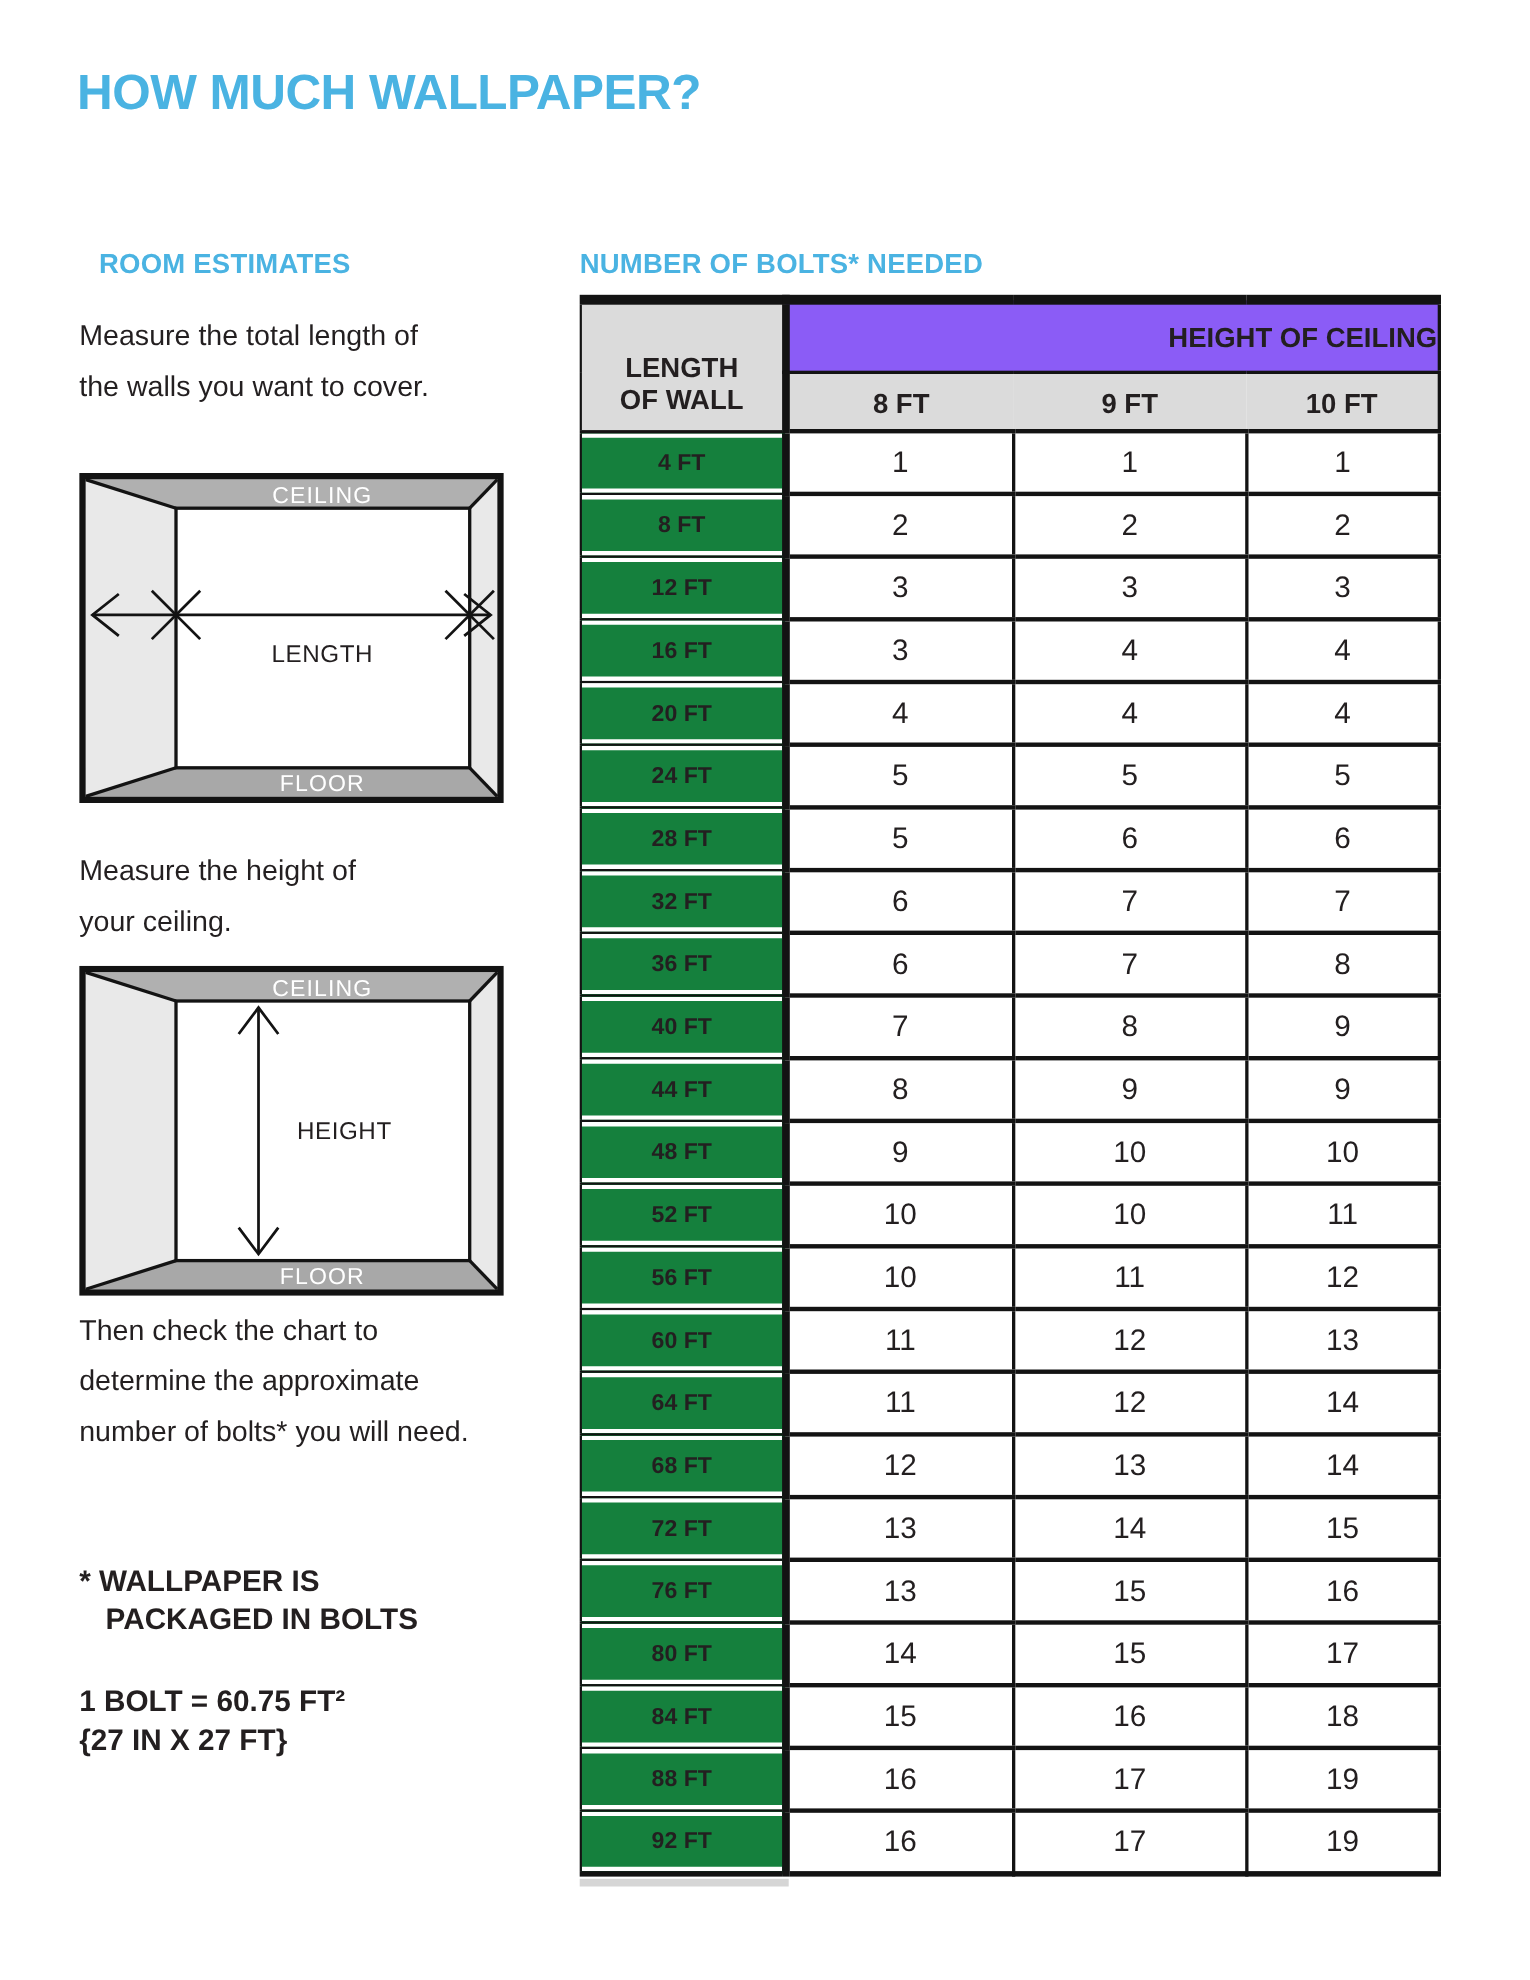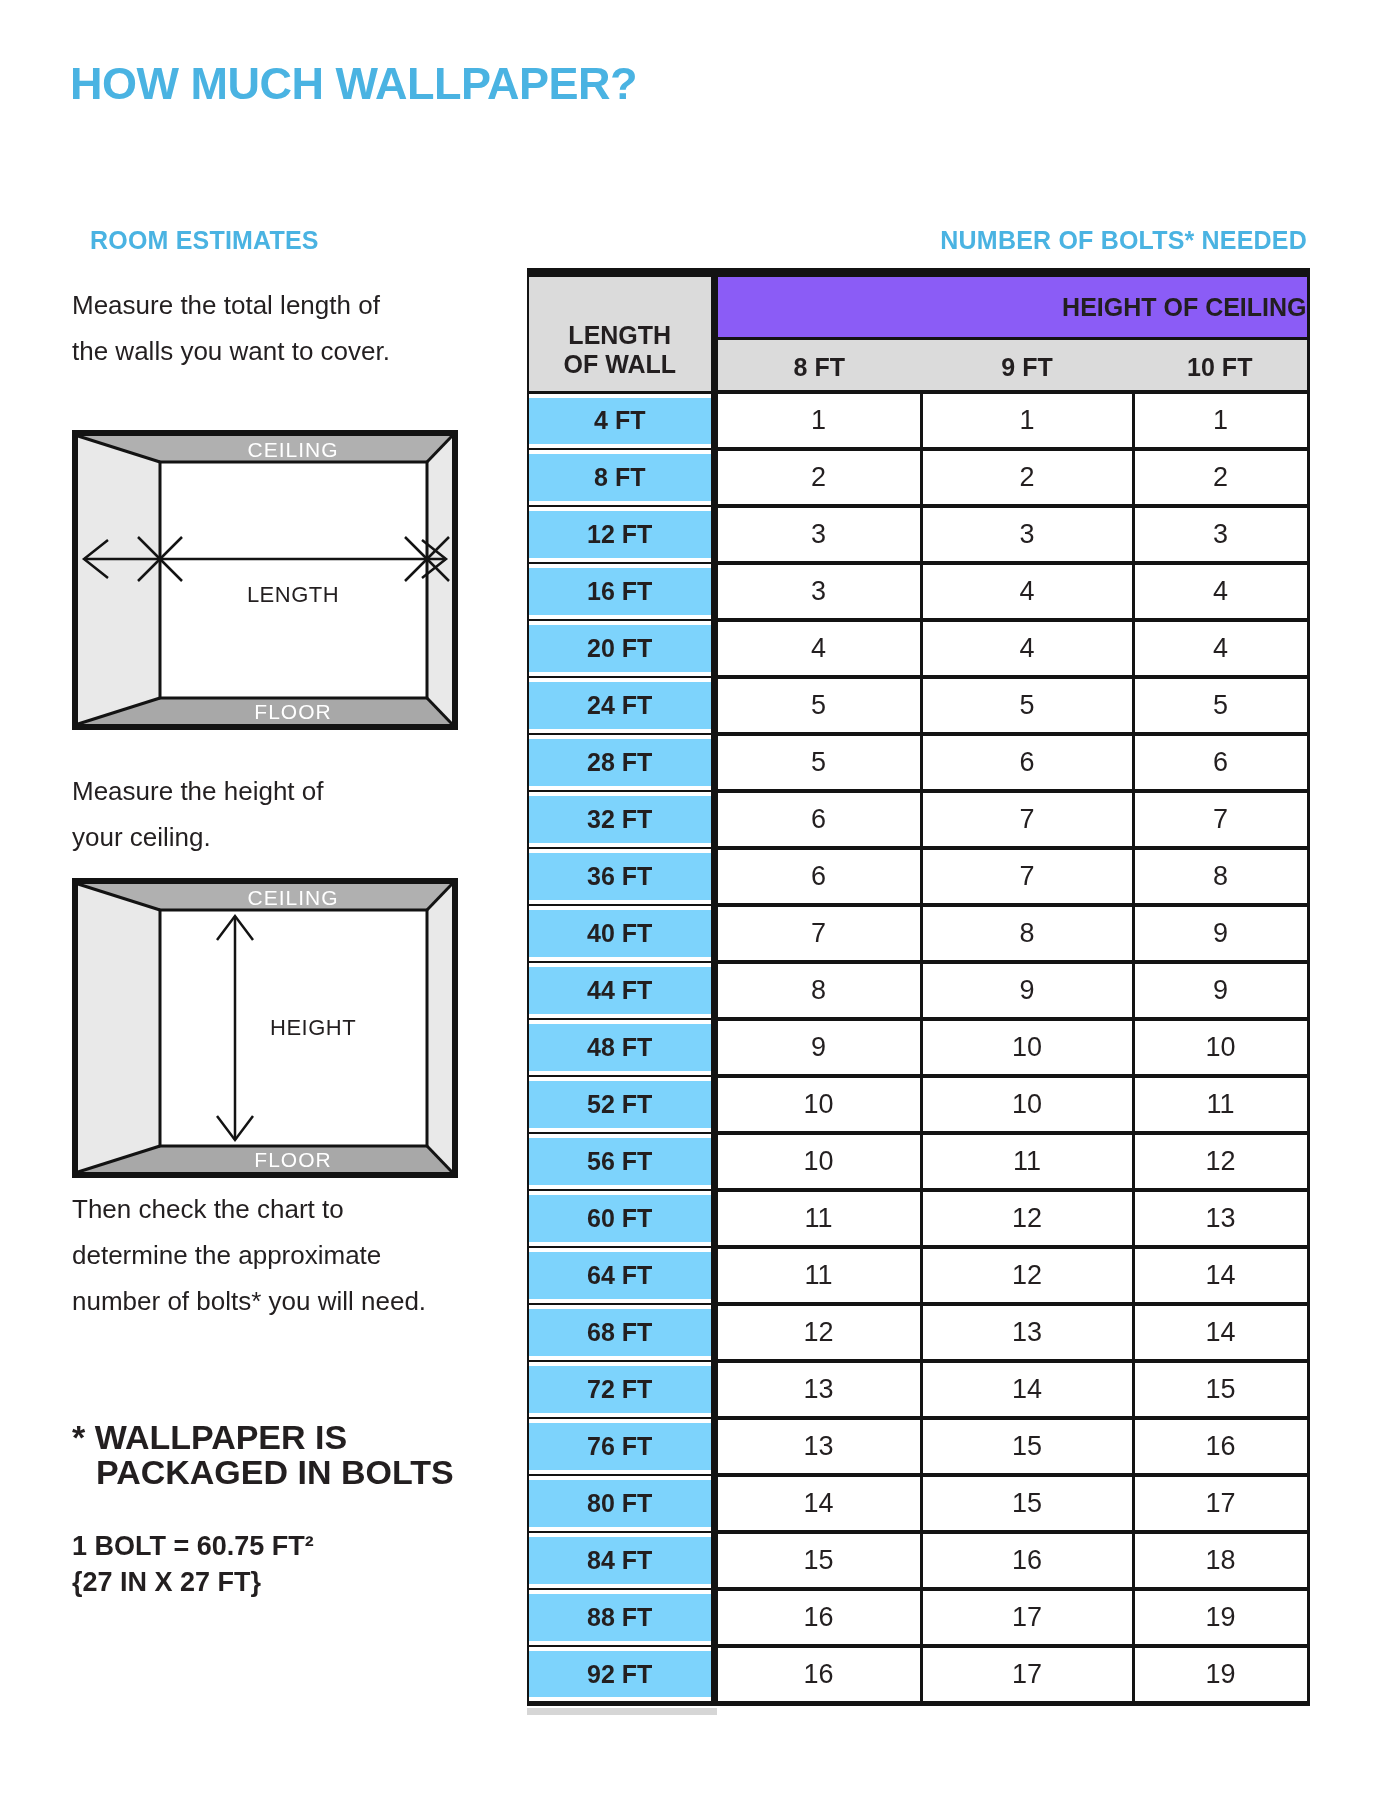--- a/index.html
+++ b/index.html
@@ -8,29 +8,29 @@
     font-family:"Liberation Sans","DejaVu Sans",sans-serif;color:#231f20;
   }
   .page-title{
     position:absolute;left:70px;top:58px;font-size:45px;font-weight:bold;
     color:#4ab3e2;letter-spacing:-0.5px;white-space:nowrap;
   }
   .section-head{
     font-size:25px;font-weight:bold;color:#4ab3e2;letter-spacing:0.2px;white-space:nowrap;
   }
   .left-head{position:absolute;left:72px;top:226px;margin-left:18px;}
-  .table-head{position:absolute;left:527px;top:226px;width:780px;text-align:right;}
+  .table-head{position:absolute;left:527px;top:226px;width:780px;text-align:left;}
   .para{position:absolute;left:72px;font-size:26px;line-height:46px;color:#231f20;}
   .para1{top:282px;}
   .para2{top:768px;}
   .para3{top:1186px;}
   .diagram{position:absolute;left:72px;width:386px;height:376px;}
   .diagram1{top:430px;}
   .diagram2{top:878px;}
-  .note-bolts{position:absolute;left:72px;top:1420px;font-size:34px;font-weight:bold;line-height:35px;}
+  .note-bolts{position:absolute;left:72px;top:1420px;font-size:27px;font-weight:bold;line-height:35px;}
   .note-bolts .indent{padding-left:24px;}
   .note-size{position:absolute;left:72px;top:1528px;font-size:27px;font-weight:bold;line-height:36px;}
 
   
   .table-wrap{position:absolute;left:527px;top:268px;width:784px;}
   table.bolts{
     border-collapse:collapse;table-layout:fixed;width:780px;
     border-top:9px solid #131313;border-bottom:5px solid #131313;
     border-left:2px solid #131313;border-right:3px solid #131313;
   }
@@ -47,24 +47,24 @@
   th.grouphead{
     background:#8b5cf6;border-bottom:3px solid #131313;height:60px;
     font-size:25px;font-weight:bold;text-align:right;vertical-align:middle;color:#231f20;
   }
   th.subhead{
     background:#dbdbdb;border-bottom:3px solid #131313;height:42px;
     font-size:25px;font-weight:bold;text-align:center;vertical-align:bottom;
     padding-bottom:8px;color:#231f20;
   }
   tbody th.rowlabel{
-    background:#7dd3fc;height:53px;
+    background:#15803d;height:53px;
     border-top:2px solid #131313;border-bottom:2px solid #131313;border-right:7px solid #131313;
     box-shadow:inset 0 4px 0 #ffffff, inset 0 -4px 0 #ffffff;
-    font-size:25px;font-weight:bold;text-align:center;vertical-align:middle;color:#231f20;
+    font-size:21px;font-weight:bold;text-align:center;vertical-align:middle;color:#231f20;
   }
   tbody td{
     background:#ffffff;height:53px;
     border:3px solid #131313;border-top-width:4px;border-bottom-width:4px;
     font-size:27px;text-align:center;vertical-align:middle;color:#231f20;
   }
   .table-shadow{margin-top:2px;width:190px;height:7px;background:#d6d6d6;}
 
   
   .svg-wall-label{font-family:"Liberation Sans","DejaVu Sans",sans-serif;font-size:21px;fill:#ffffff;letter-spacing:1px;}

